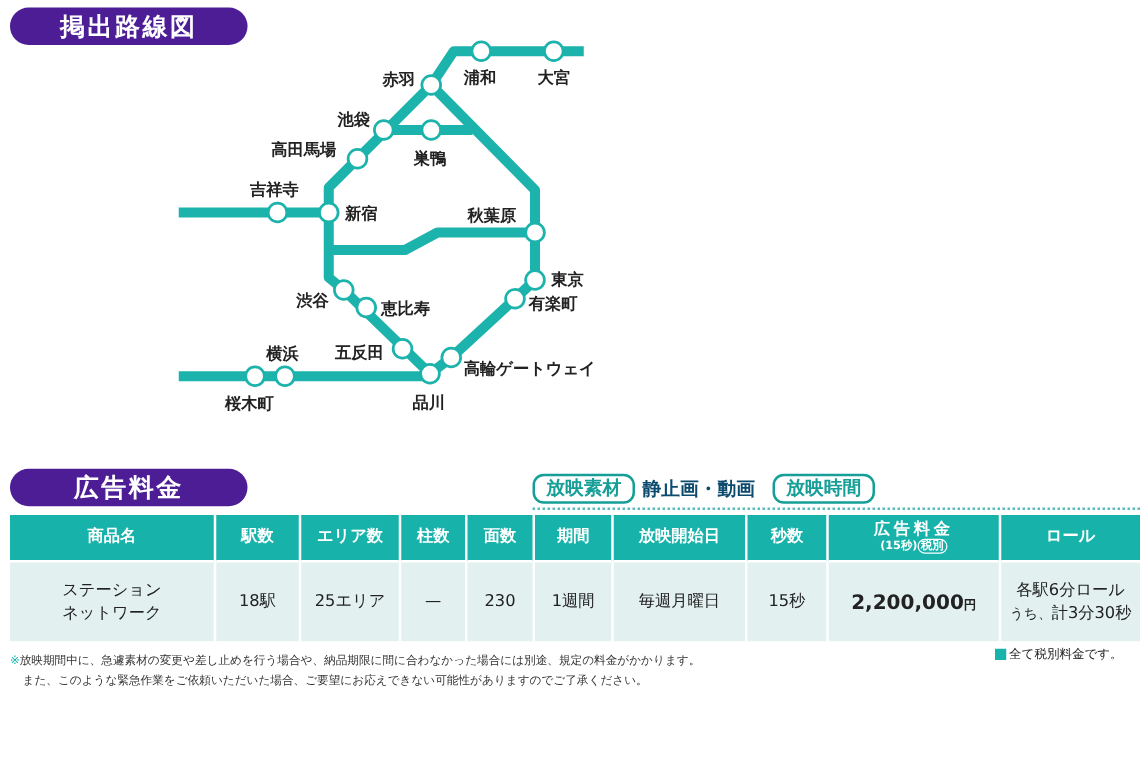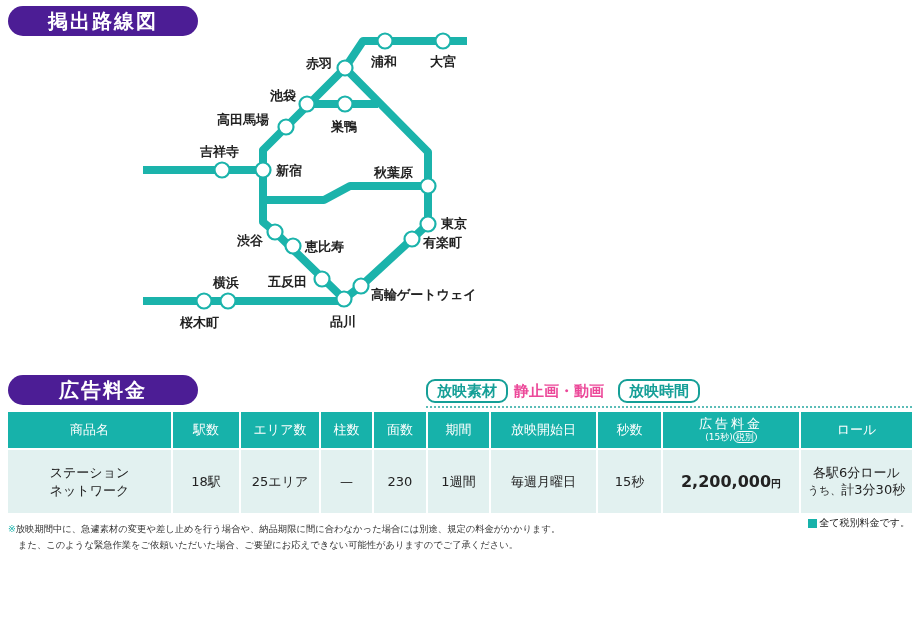--- a/index.html
+++ b/index.html
@@ -21,47 +21,47 @@
 
   .info-bar { position: absolute; top: 377px; left: 426px; width: 486px; height: 28px; display: flex; align-items: center; font-family: Liberation Serif, serif; }
   .info-bar::after {
     content: ""; position: absolute; left: 0; right: 0; bottom: -3px;
     border-bottom: 2px dotted #5bbdb7;
   }
   .tag {
     border: 2px solid #159f97; border-radius: 9px; color: #159f97;
     font-weight: bold; font-size: 15px; padding: 1px 9px; height: 24px; line-height: 18px; white-space: nowrap;
   }
-  .info-val { font-weight: bold; font-size: 15px; color: #ec4899; white-space: nowrap; }
+  .info-val { font-weight: bold; font-size: 15px; color: #0c4a6e; white-space: nowrap; }
   .info-val.first { margin: 0 14px 0 6px; }
   .info-val.second { margin-left: 6px; }
 
   table#price-table {
     position: absolute; left: 8px; top: 412px; width: 904px;
     border-collapse: collapse; table-layout: fixed;
   }
   #price-table th {
-    background: #17b2aa; color: #fff; font-weight: normal; font-size: 13px;
+    background: #17b2aa; color: #fff; font-weight: bold; font-size: 13px;
     height: 37px; border-right: 2px solid #fff; text-align: center; vertical-align: middle; line-height: 1.1;
   }
   #price-table th:last-child { border-right: none; }
   #price-table th .sub { display: block; font-size: 9px; margin-top: 1px; }
   #price-table th .sub .circ { border: 1px solid #fff; border-radius: 6px; padding: 0 2px; }
   #price-table td {
     background: #e2f1f0; font-size: 13px; height: 64px;
     border-right: 2px solid #fff; border-top: 2px solid #fff;
     text-align: center; vertical-align: middle; line-height: 1.35; color: #222;
   }
   #price-table td:last-child { border-right: none; }
   #price-table td.price { font-size: 16px; font-weight: bold; }
   #price-table td.price .yen { font-size: 10px; font-weight: bold; }
   #price-table td .small { font-size: 11px; }
   #price-table td .big-line { font-size: 13px; }
 
-  .tax-note { position: absolute; right: 8px; top: 516px; font-size: 10px; color: #222; display: flex; align-items: center; }
+  .tax-note { position: absolute; right: 20px; top: 516px; font-size: 10px; color: #222; display: flex; align-items: center; }
   .tax-note .sq { width: 9px; height: 9px; background: #17b2aa; display: inline-block; margin-right: 2px; }
 
   .notes { position: absolute; left: 8px; top: 521px; font-size: 9.3px; line-height: 16px; color: #333; }
   .notes .mark { color: #17b2aa; }
   .notes .indent { padding-left: 10px; }
 </style>
 </head>
 <body>
 
 <div id="map-title" class="pill-title">掲出路線図</div>

